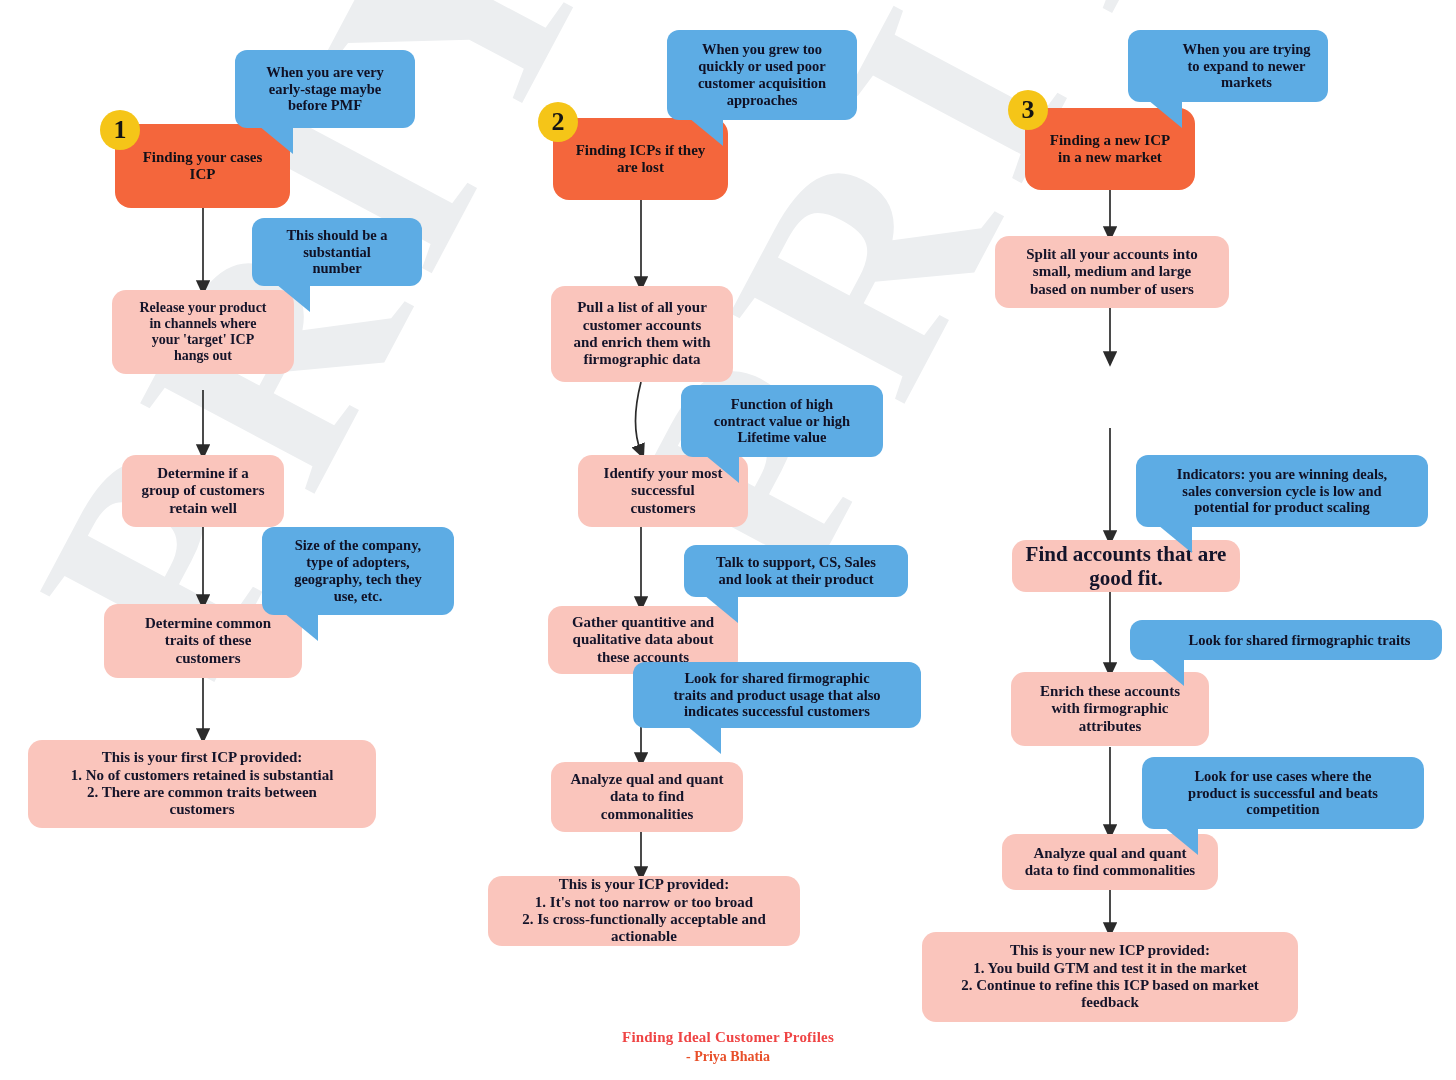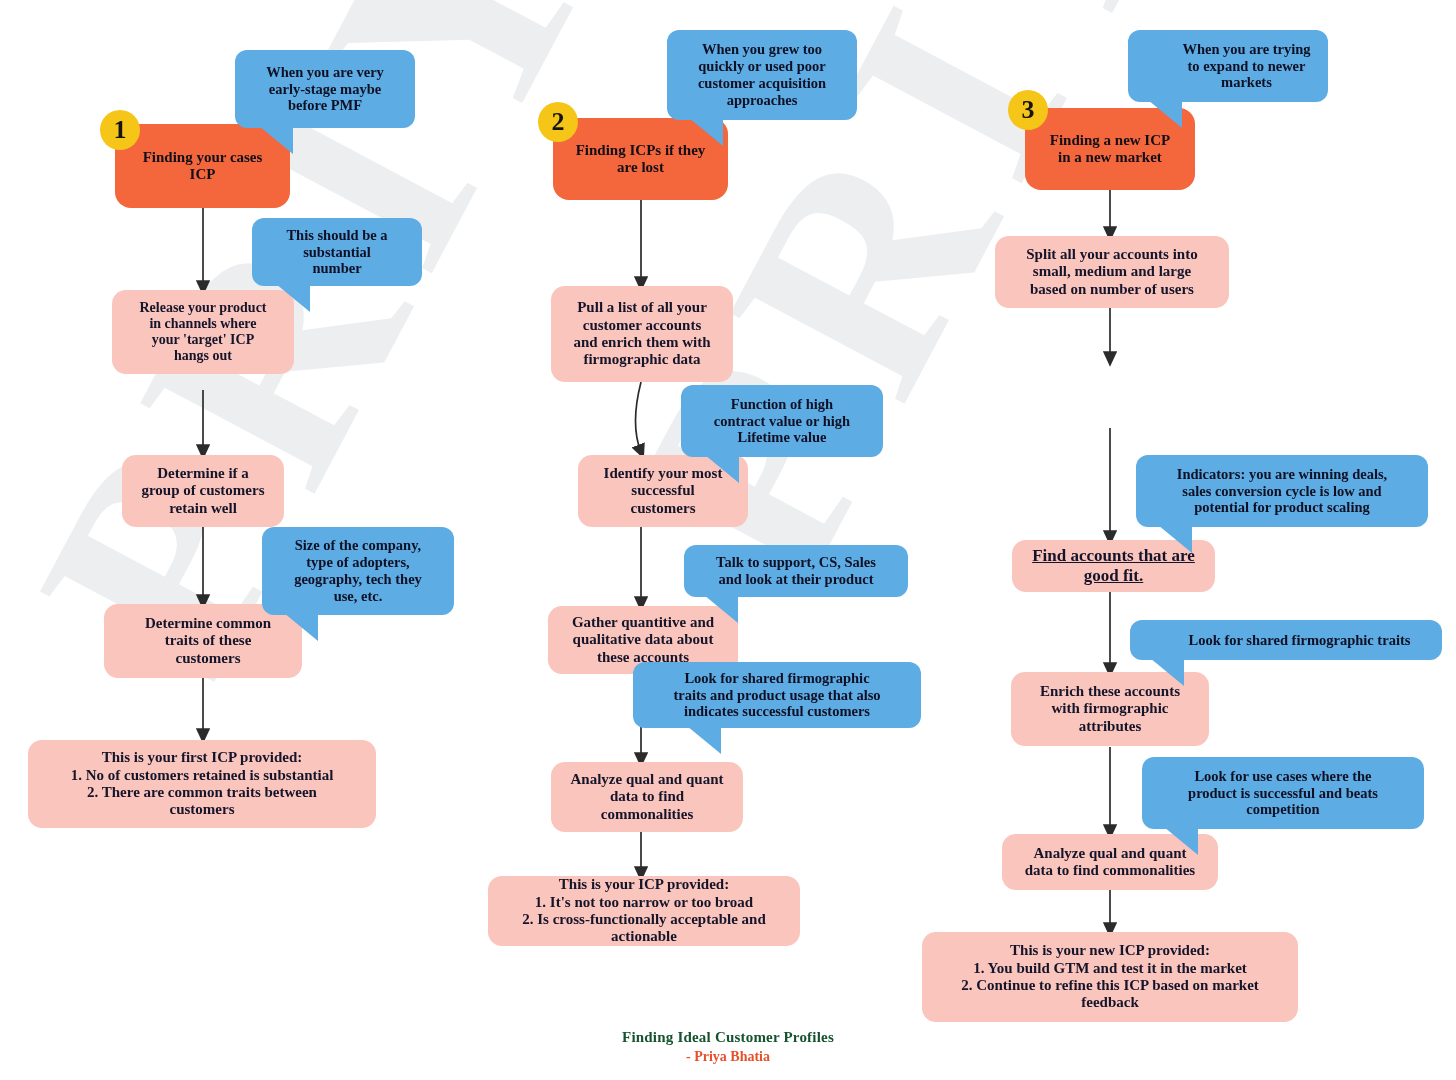--- a/index.html
+++ b/index.html
@@ -123,21 +123,21 @@
     position: absolute;
     z-index: 9;
     left: 0; right: 0;
     bottom: 14px;
     text-align: center;
     line-height: 1.3;
   }
   #footer .title {
     font-size: 15px;
     font-weight: bold;
-    color: #14532d;
+    color: #ef4444;
     letter-spacing: 0.2px;
   }
   #footer .author {
     font-size: 14px;
     font-weight: bold;
     color: #e8502a;
   }
 </style>
 </head>
 <body>
@@ -265,21 +265,21 @@
 
   <div class="node step" style="left:995px; top:236px; width:234px; height:72px; font-size:15px;">Split all your accounts into
 small, medium and large
 based on number of users</div>
 
 
   <div class="bubble" style="left:1136px; top:455px; width:292px; height:72px; font-size:14.5px;">Indicators: you are winning deals,
 sales conversion cycle is low and
 potential for product scaling<span class="tail tail-dl" style="left:22px;"></span></div>
 
-  <div class="node step" style="left:1012px; top:540px; width:203px; height:52px; font-size:17px;text-decoration:underline;">Find accounts that are
+  <div class="node step" style="left:1012px; top:540px; width:228px; height:52px; font-size:21px;">Find accounts that are
 good fit.</div>
 
   <div class="bubble" style="left:1130px; top:620px; width:312px; height:40px; font-size:14.5px;padding-left:38px;">Look for shared firmographic traits<span class="tail tail-dl" style="left:20px;"></span></div>
 
   <div class="node step" style="left:1011px; top:672px; width:198px; height:74px; font-size:15px;">Enrich these accounts
 with firmographic
 attributes</div>
 
   <div class="bubble" style="left:1142px; top:757px; width:282px; height:72px; font-size:14.5px;">Look for use cases where the
 product is successful and beats

